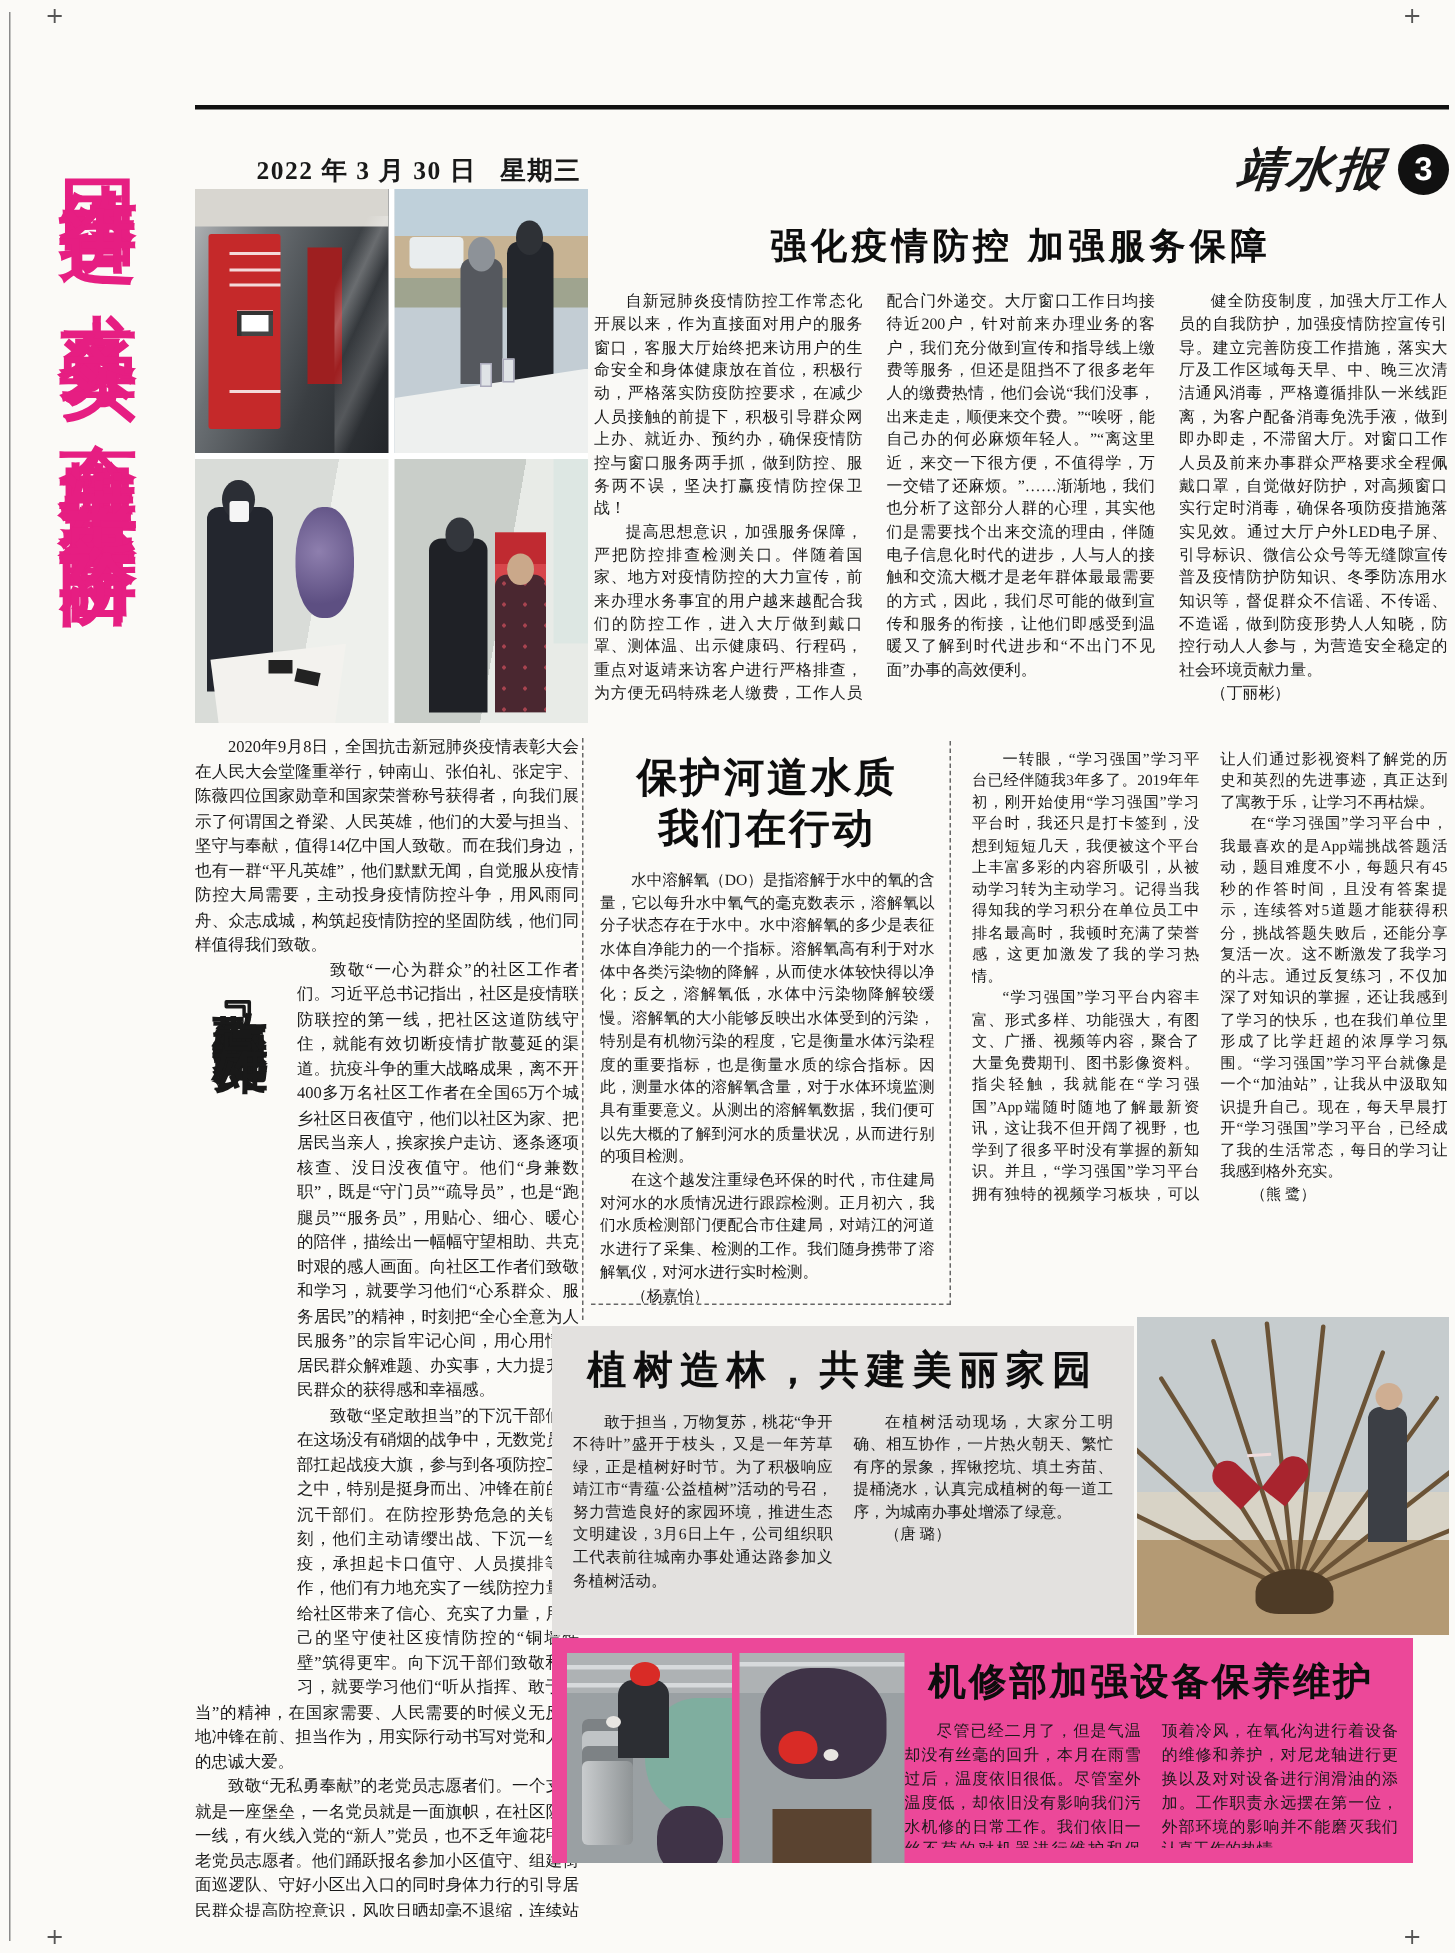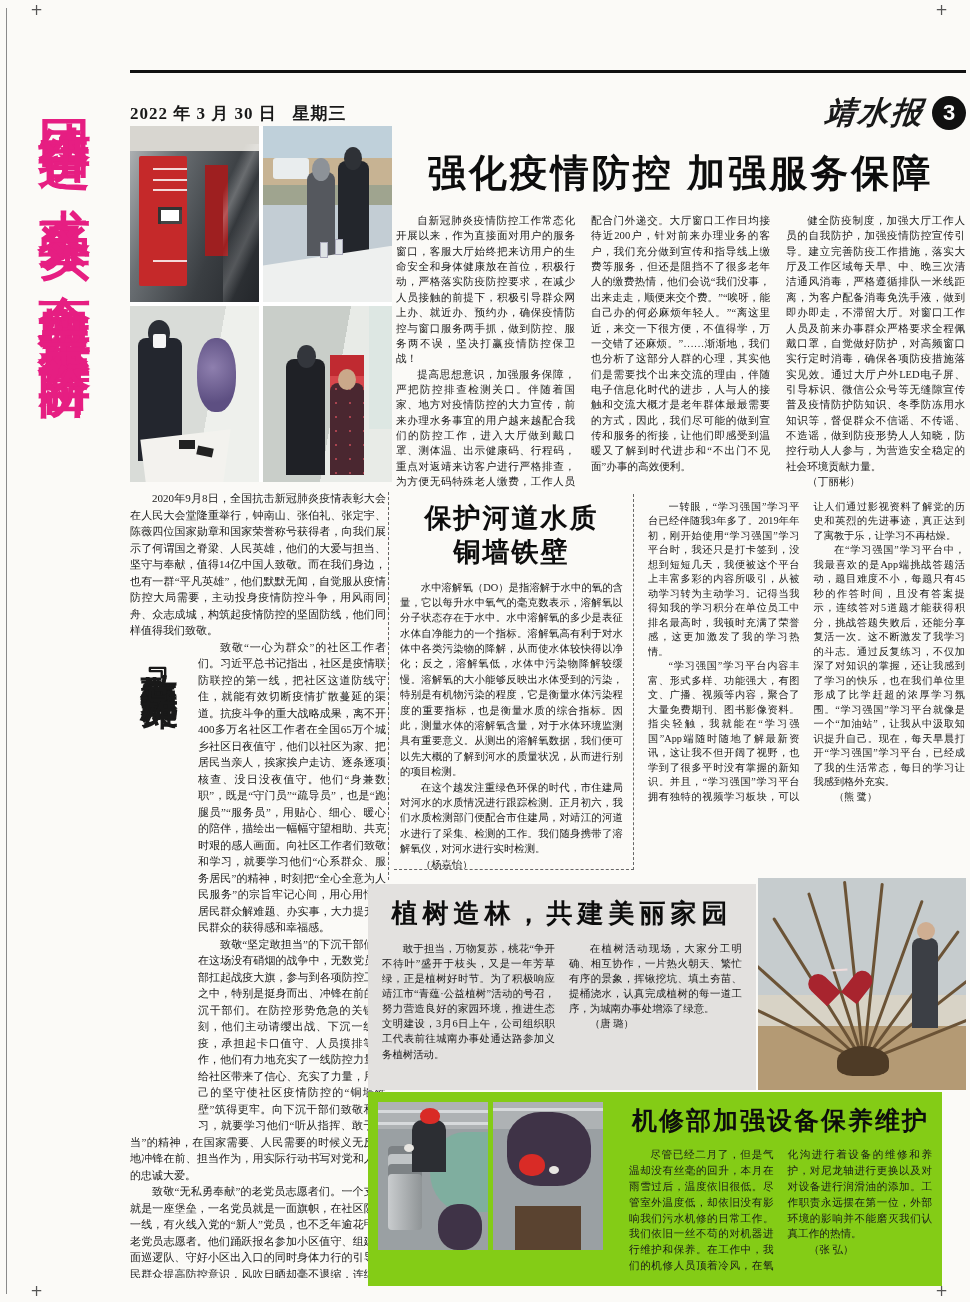--- a/index.html
+++ b/index.html
@@ -12,21 +12,21 @@
   
   .banner{position:absolute;left:12px;top:78px;width:106px;height:1216px;display:flex;justify-content:center;}
   .banner span{writing-mode:vertical-rl;text-orientation:upright;font-family:"Liberation Sans",sans-serif;
         font-weight:bold;font-size:52px;letter-spacing:6px;line-height:1.0;}
   
   .header{position:absolute;left:130px;top:58px;width:836px;}
   .edition-row{display:flex;align-items:center;height:26px;}
   .edition-row .rule{flex:1;height:3px;background:#111;}
   .edition{font-family:"Liberation Sans",sans-serif;font-weight:bold;font-size:27px;letter-spacing:0;
         padding:0 18px;white-space:pre;}
-  .meta-row{display:flex;justify-content:space-between;align-items:center;margin-top:8px;}
+  .meta-row{display:flex;justify-content:space-between;align-items:center;margin-top:8px;margin-left:41px;}
   .date-block{font-size:17px;font-weight:bold;letter-spacing:1px;}
   .masthead-group{display:flex;align-items:center;gap:8px;}
   .masthead{font-family:"DejaVu Serif",serif;font-style:italic;font-weight:bold;font-size:31px;
         transform:skewX(-6deg);letter-spacing:2px;}
   .pageno{display:inline-block;width:34px;height:34px;border-radius:50%;background:#111;color:#fff;
         font-family:"Liberation Sans",sans-serif;font-weight:bold;font-size:22px;line-height:34px;text-align:center;}
   
   .a-title{font-family:"Liberation Sans",sans-serif;font-weight:bold;text-align:center;color:#0d0d0d;}
   .body-text p{margin:0;text-indent:2em;text-align:justify;}
   .byline{text-align:right;margin-top:2px;}
@@ -59,21 +59,21 @@
         clip-path:polygon(0 20%,100% 0,92% 100%,6% 100%);}
   .ph3 .phone{position:absolute;width:16px;height:9px;background:#222;}
   .ph4{background:linear-gradient(100deg,#c9cec9 0 55%,#e8ebe7 55% 100%);}
   .ph4 .kiosk{position:absolute;left:52%;top:28%;width:26%;height:58%;background:#d7464b;}
   .ph4 .kiosk-head{position:absolute;left:52%;top:28%;width:26%;height:12%;background:#c02a31;}
   .ph4 .kiosk-screen{position:absolute;left:58%;top:45%;width:14%;height:22%;background:#f2f2f2;}
   .ph4 .window4{position:absolute;right:0;top:0;width:18%;height:70%;background:#dde7e3;}
   .mask{position:absolute;background:#f5f5f5;border-radius:2px;}
   
   .art-covid{position:absolute;left:396px;top:142px;width:569px;height:348px;overflow:hidden;}
-  .art-covid .a-title{font-size:38px;letter-spacing:3px;margin:6px 0 14px 0;}
+  .art-covid .a-title{font-size:24px;letter-spacing:3px;margin:6px 0 14px 0;}
   .art-covid .body-text{column-count:3;column-gap:16px;font-size:10.6px;line-height:1.45;}
   
   .vdash{position:absolute;border-left:1px dashed #666;}
   
   .art-heroes{position:absolute;left:130px;top:490px;width:256px;height:788px;overflow:hidden;
         font-size:11px;line-height:1.5;}
   .art-heroes .vtitle{float:left;width:58px;height:470px;margin:6px 10px 4px 0;display:flex;
         justify-content:center;}
   .art-heroes .vtitle span{writing-mode:vertical-rl;text-orientation:upright;font-weight:bold;
         font-size:37px;line-height:1.0;letter-spacing:2px;}
@@ -98,22 +98,22 @@
   .trunk{position:absolute;bottom:14px;left:38%;width:52px;height:30px;background:#4e3b26;border-radius:50% 50% 30% 30%;}
   .heart{position:absolute;left:62px;top:82px;width:40px;height:36px;transform:rotate(-4deg);}
   .heart::before,.heart::after{content:"";position:absolute;top:0;width:20px;height:32px;
         border-radius:20px 20px 0 0;background:#a8242e;}
   .heart::before{left:0;transform:rotate(-42deg);transform-origin:100% 100%;}
   .heart::after{right:0;transform:rotate(42deg);transform-origin:0 100%;}
   .heart .tagline{position:absolute;left:12px;top:9px;width:16px;height:2px;background:#f0dcdc;z-index:2;}
   .planter{position:absolute;right:28px;top:60px;width:26px;height:90px;background:#3c3f45;border-radius:8px 8px 0 0;}
   .planter-head{position:absolute;right:31px;top:44px;width:18px;height:18px;border-radius:50%;background:#cfae92;}
   
-  .repair-box{position:absolute;left:368px;top:1092px;width:574px;height:194px;background:#84cc16;
-        box-sizing:border-box;padding:10px;display:flex;gap:26px;overflow:hidden;}
+  .repair-box{position:absolute;left:368px;top:1092px;width:574px;height:150px;background:#ec4899;
+        box-sizing:border-box;padding:10px;display:flex;gap:0;overflow:hidden;}
   .repair-photos{display:flex;gap:5px;}
   .rph{position:relative;width:110px;height:148px;overflow:hidden;background:linear-gradient(#aeb2b4 0 18%,#9aa0a3 18% 100%);}
   .rail{position:absolute;left:0;width:100%;height:3px;background:#d7dadc;}
   .pump{position:absolute;left:10px;top:44px;width:34px;height:84px;background:linear-gradient(90deg,#c9ccce,#8f9496);
         border-radius:4px;box-shadow:inset 0 8px 0 #7d8285,inset 0 18px 0 #c0c4c6,inset 0 28px 0 #7d8285;}
   .teal-panel{position:absolute;right:-12px;top:30px;width:70px;height:80px;background:#7fae9f;border-radius:50% 20% 20% 50%;}
   .worker{position:absolute;background:#2c2e33;border-radius:10px 10px 0 0;}
   .helmet{position:absolute;border-radius:50% 50% 45% 45%;background:#d92b26;}
   .glove{position:absolute;width:10px;height:8px;border-radius:50%;background:#e8e6e2;}
   .dark-fig{position:absolute;background:#3f3347;border-radius:45%;}
@@ -217,21 +217,21 @@
     </div>
     <p>致敬“一心为群众”的社区工作者们。习近平总书记指出，社区是疫情联防联控的第一线，把社区这道防线守住，就能有效切断疫情扩散蔓延的渠道。抗疫斗争的重大战略成果，离不开400多万名社区工作者在全国65万个城乡社区日夜值守，他们以社区为家、把居民当亲人，挨家挨户走访、逐条逐项核查、没日没夜值守。他们“身兼数职”，既是“守门员”“疏导员”，也是“跑腿员”“服务员”，用贴心、细心、暖心的陪伴，描绘出一幅幅守望相助、共克时艰的感人画面。向社区工作者们致敬和学习，就要学习他们“心系群众、服务居民”的精神，时刻把“全心全意为人民服务”的宗旨牢记心间，用心用情为居民群众解难题、办实事，大力提升居民群众的获得感和幸福感。</p>
     <p>致敬“坚定敢担当”的下沉干部们。在这场没有硝烟的战争中，无数党员干部扛起战疫大旗，参与到各项防控工作之中，特别是挺身而出、冲锋在前的下沉干部们。在防控形势危急的关键时刻，他们主动请缨出战、下沉一线战疫，承担起卡口值守、人员摸排等工作，他们有力地充实了一线防控力量，给社区带来了信心、充实了力量，用自己的坚守使社区疫情防控的“铜墙铁壁”筑得更牢。向下沉干部们致敬和学习，就要学习他们“听从指挥、敢于担当”的精神，在国家需要、人民需要的时候义无反顾地冲锋在前、担当作为，用实际行动书写对党和人民的忠诚大爱。</p>
     <p>致敬“无私勇奉献”的老党员志愿者们。一个支部就是一座堡垒，一名党员就是一面旗帜，在社区防控一线，有火线入党的“新人”党员，也不乏年逾花甲的老党员志愿者。他们踊跃报名参加小区值守、组建街面巡逻队、守好小区出入口的同时身体力行的引导居民群众提高防控意识，风吹日晒却毫不退缩，连续站岗也毫无怨言，他们的拳拳爱党爱国之心让人敬佩，切切为民服务之情令人动容，为抗疫持久战注入一股坚定的力量。向老党员志愿者们致敬和学习，就要学习他们“发挥余热、甘于奉献”的精神，忠实履行职责，勤勤恳恳工作，任劳任怨付出，用奉献诠释共产党人的初心和本色。</p>
 
   </section>
 
   <section class="art-river">
     <h2 class="a-title">
       <span>保护河道水质</span><br>
-      <span>铜墙铁壁</span>
+      <span>我们在行动</span>
     </h2>
     <div class="body-text">
       <p>水中溶解氧（DO）是指溶解于水中的氧的含量，它以每升水中氧气的毫克数表示，溶解氧以分子状态存在于水中。水中溶解氧的多少是表征水体自净能力的一个指标。溶解氧高有利于对水体中各类污染物的降解，从而使水体较快得以净化；反之，溶解氧低，水体中污染物降解较缓慢。溶解氧的大小能够反映出水体受到的污染，特别是有机物污染的程度，它是衡量水体污染程度的重要指标，也是衡量水质的综合指标。因此，测量水体的溶解氧含量，对于水体环境监测具有重要意义。从测出的溶解氧数据，我们便可以先大概的了解到河水的质量状况，从而进行别的项目检测。</p>
       <p>在这个越发注重绿色环保的时代，市住建局对河水的水质情况进行跟踪检测。正月初六，我们水质检测部门便配合市住建局，对靖江的河道水进行了采集、检测的工作。我们随身携带了溶解氧仪，对河水进行实时检测。</p>
       <p class="byline">（杨嘉怡）</p>
     </div>
   </section>
 
   <section class="art-xuexi">
     <div class="body-text">

